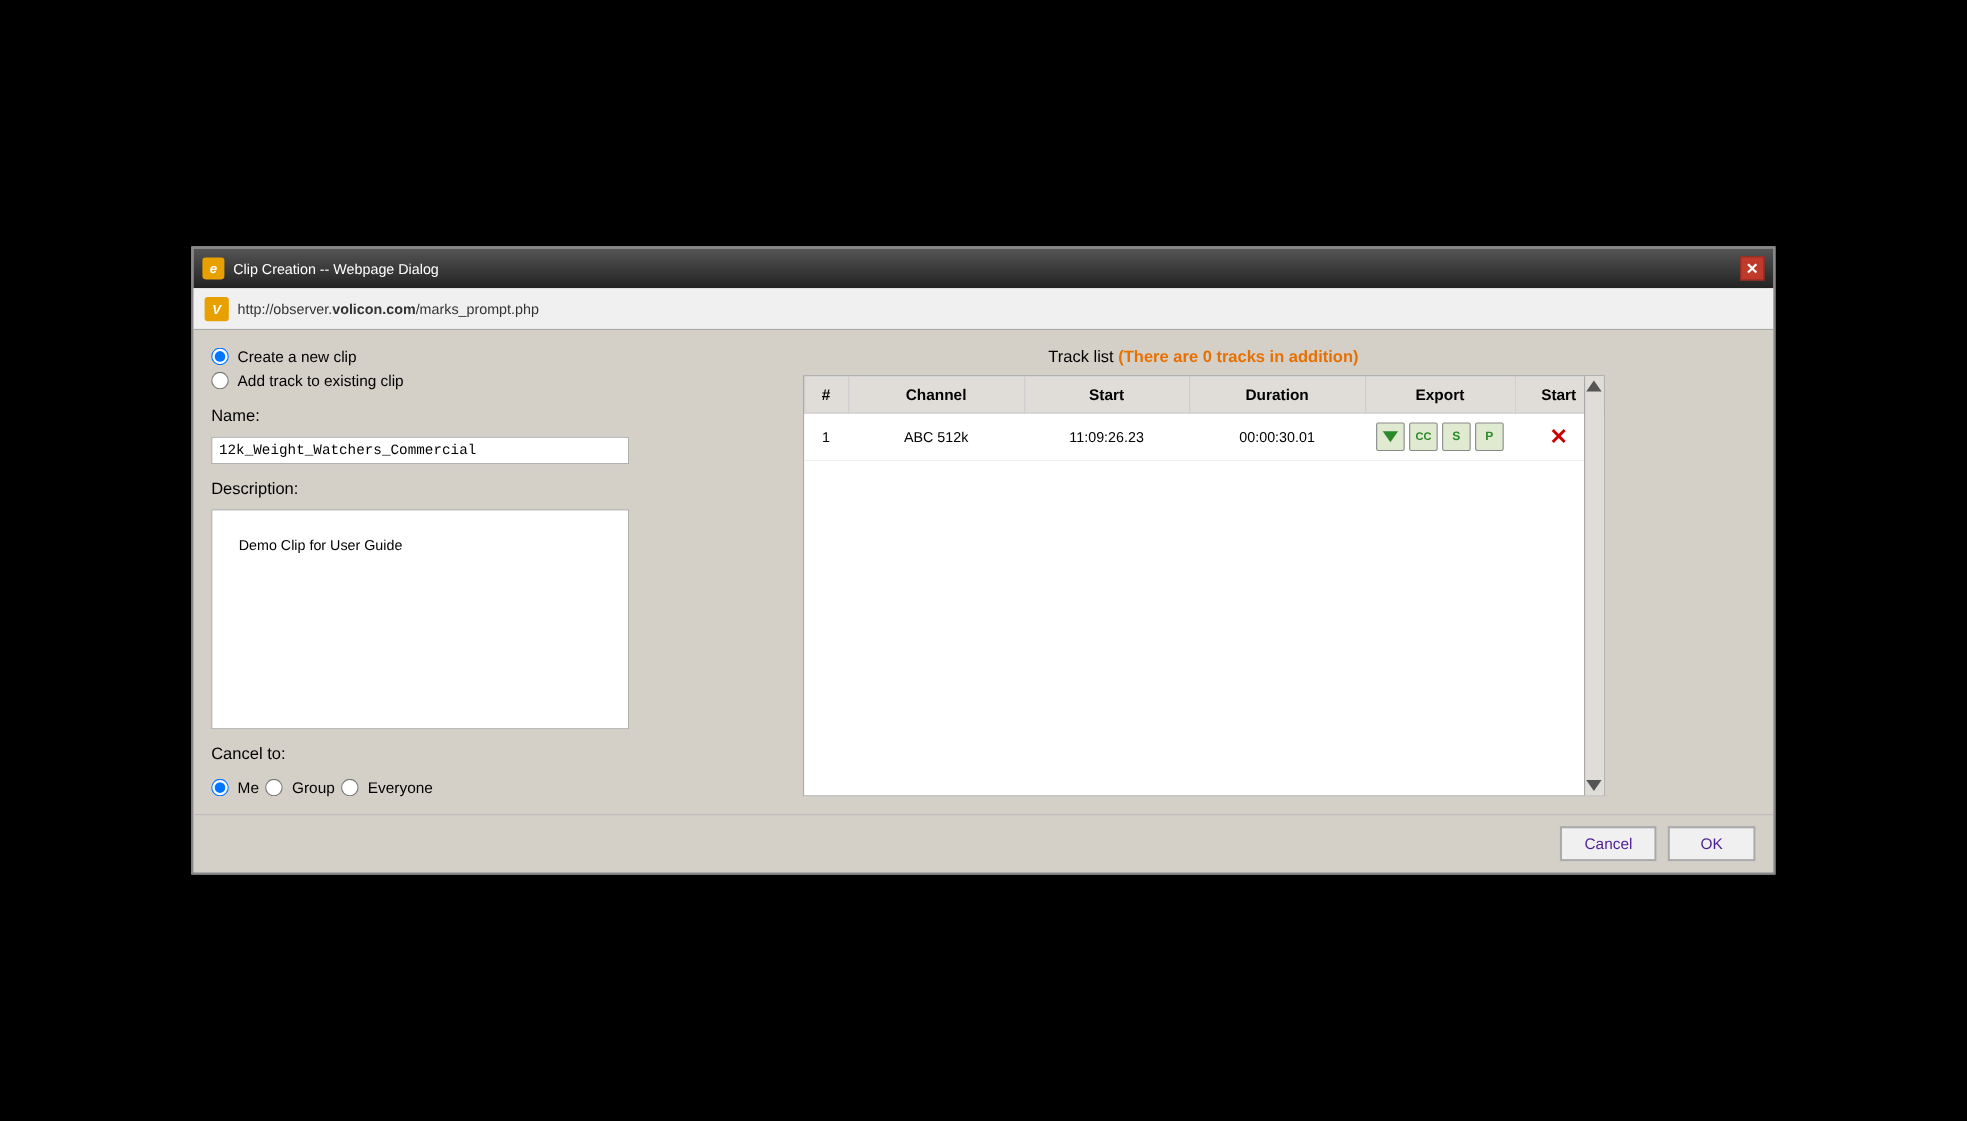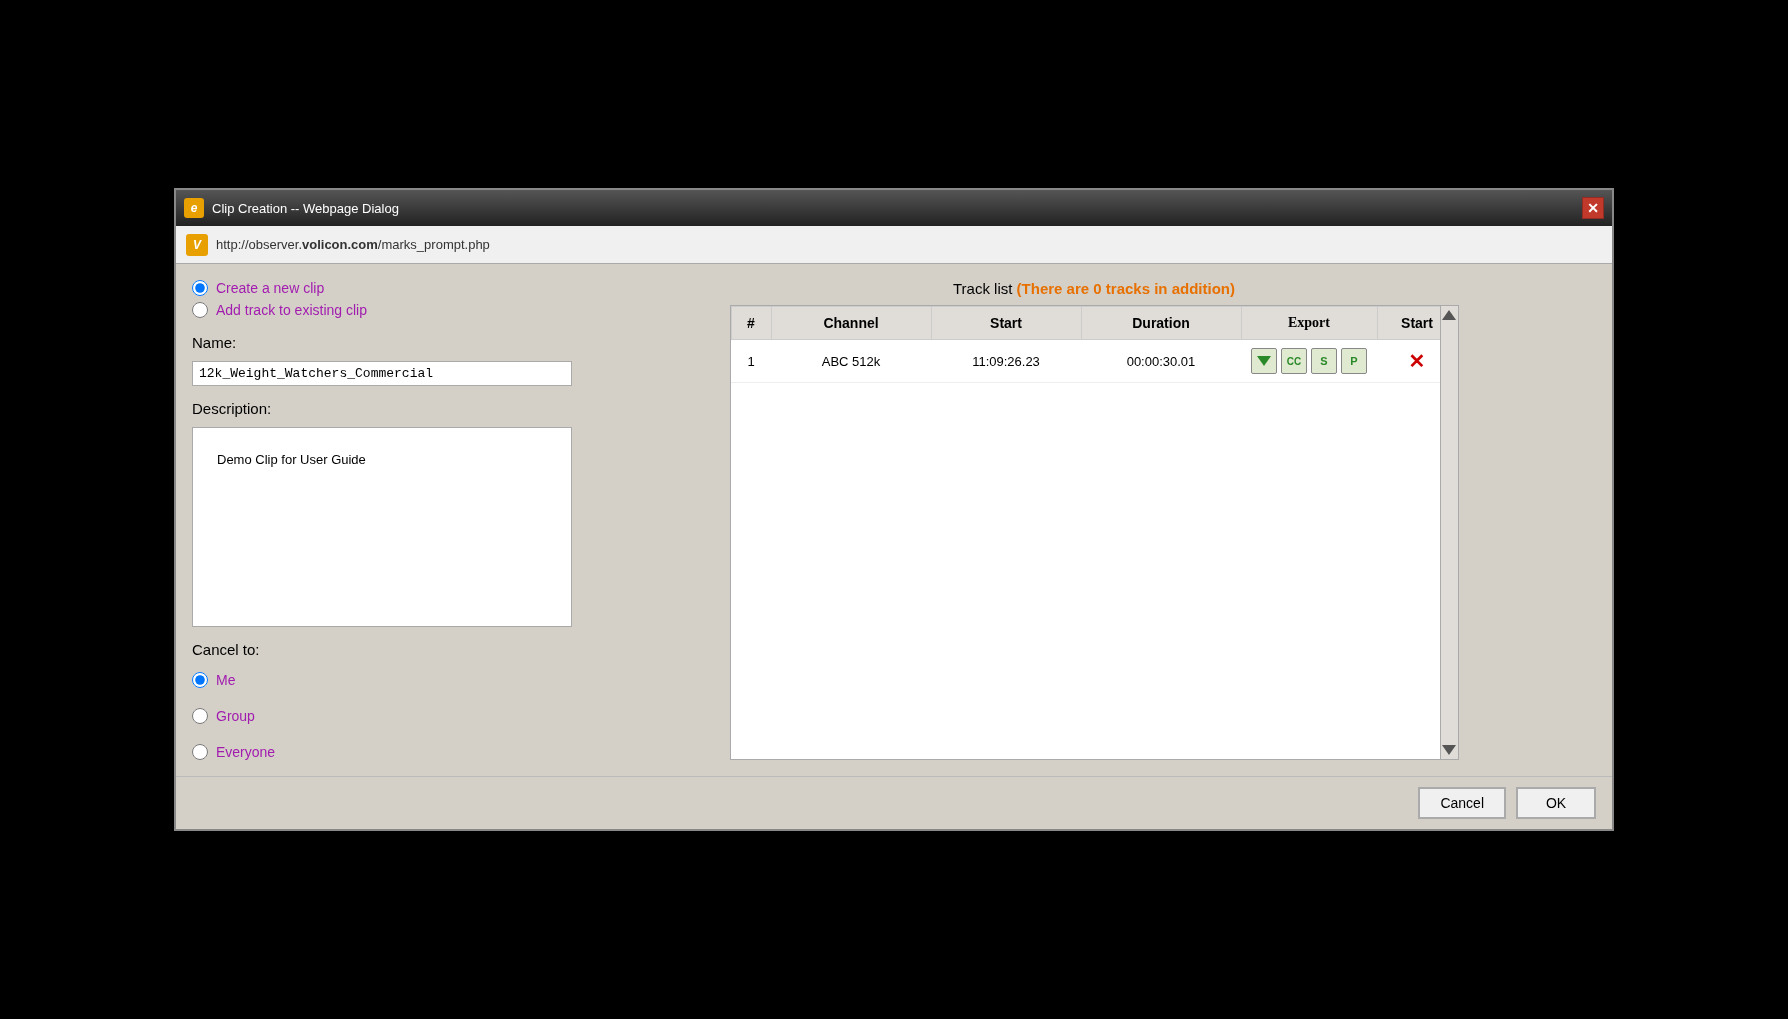--- a/index.html
+++ b/index.html
@@ -134,21 +134,21 @@
 
     .radio-item input[type="radio"] {
       margin: 0;
       cursor: pointer;
       width: 16px;
       height: 16px;
     }
 
     .radio-label {
       font-size: 14px;
-      color: #a21caf;
+      color: #000000;
     }
 
     .field-label {
       font-size: 15px;
       color: #000;
       margin-top: 6px;
     }
 
     .name-input {
       width: 100%;
@@ -177,22 +177,22 @@
     }
 
     .visible-to-label {
       font-size: 15px;
       color: #000;
       margin-top: 4px;
     }
 
     .visible-radio-group {
       display: flex;
-      flex-direction: column;
-      gap: 20px;
+      flex-direction: row;
+      gap: 6px;
       margin-top: 4px;
     }
 
     
     .right-panel {
       flex: 1;
       display: flex;
       flex-direction: column;
       gap: 8px;
       align-items: center;
@@ -234,21 +234,21 @@
       text-align: center;
       font-weight: bold;
       color: #000;
       font-size: 14px;
     }
 
     th.hash-col { width: 40px; }
     th.channel-col { width: 160px; }
     th.start-col { width: 150px; }
     th.duration-col { width: 160px; }
-    th.export-col { width: 130px; font-family: Liberation Serif, serif; }
+    th.export-col { width: 130px; }
     th.delete-col { width: 80px; }
 
     td {
       border-bottom: 1px solid #eee;
       padding: 8px 10px;
       text-align: center;
       color: #000;
     }
 
     .export-icons {
@@ -376,21 +376,21 @@
     }
 
     .footer-btn {
       min-width: 80px;
       padding: 6px 20px;
       font-size: 14px;
       background: #f0f0f0;
       border: 2px solid #aaa;
       cursor: pointer;
       font-family: Arial, sans-serif;
-      color: #000000;
+      color: #4c1d95;
     }
   </style>
 </head>
 <body>
 
 <div class="window">
 
   <div class="title-bar">
     <div class="title-bar-left">
       <div class="title-bar-icon">

